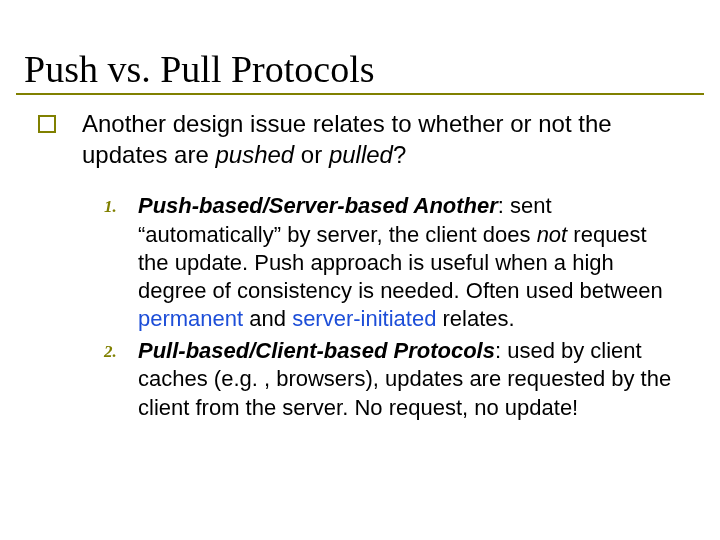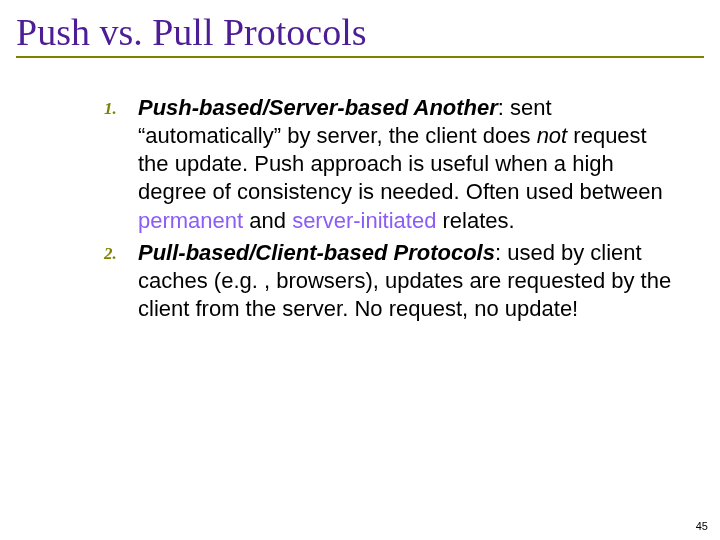--- a/index.html
+++ b/index.html
@@ -14,23 +14,24 @@
   }
   .slide {
     position: relative;
     width: 720px;
     height: 540px;
     box-sizing: border-box;
   }
   .title {
     font-family: "Times New Roman", Times, serif;
     font-size: 38px;
-    color: #4c1d95;
-    padding: 10px 0 2px 16px;
+    color: #000000;
+    padding: 10px 0 2px 24px;
     font-weight: normal;
+    margin-top: 37px;
   }
   .rule {
     height: 2px;
     background: #808000;
     margin: 0 16px 14px 16px;
   }
   .row {
     display: flex;
     align-items: flex-start;
     padding: 0 38px 0 38px;
@@ -67,38 +68,44 @@
     padding-top: 5px;
     text-align: left;
   }
   .li-body {
     font-size: 22px;
     line-height: 1.28;
     color: #000;
   }
   .bi { font-weight: bold; font-style: italic; }
   .it { font-style: italic; }
-  .olive { color: #8b5cf6; }
+  .olive { color: #1d4ed8; }
   .pagenum {
     position: absolute;
     right: 12px;
     bottom: 8px;
     font-size: 11px;
     color: #000;
     font-family: Arial, sans-serif;
   }
 </style>
 </head>
 <body>
 
 <div class="slide">
 
   <div class="title">Push vs. Pull Protocols</div>
   <div class="rule"></div>
 
+  <div class="row">
+    <div class="bullet-box"></div>
+    <div class="intro">
+      <span>Another design issue relates to whether or not the updates are </span><span class="it">pushed</span><span> or </span><span class="it">pulled</span><span>?</span>
+    </div>
+  </div>
 
   <div class="ol-wrap">
 
     <div class="li-row">
       <div class="num">1.</div>
       <div class="li-body">
         <span class="bi">Push-based/Server-based Another</span><span>: sent “automatically” by server, the client does </span><span class="it">not</span><span> request the update. Push approach is useful when a high degree of consistency is needed. Often used between </span><span class="olive">permanent</span><span> and </span><span class="olive">server-initiated</span><span> relates.</span>
       </div>
     </div>
 

